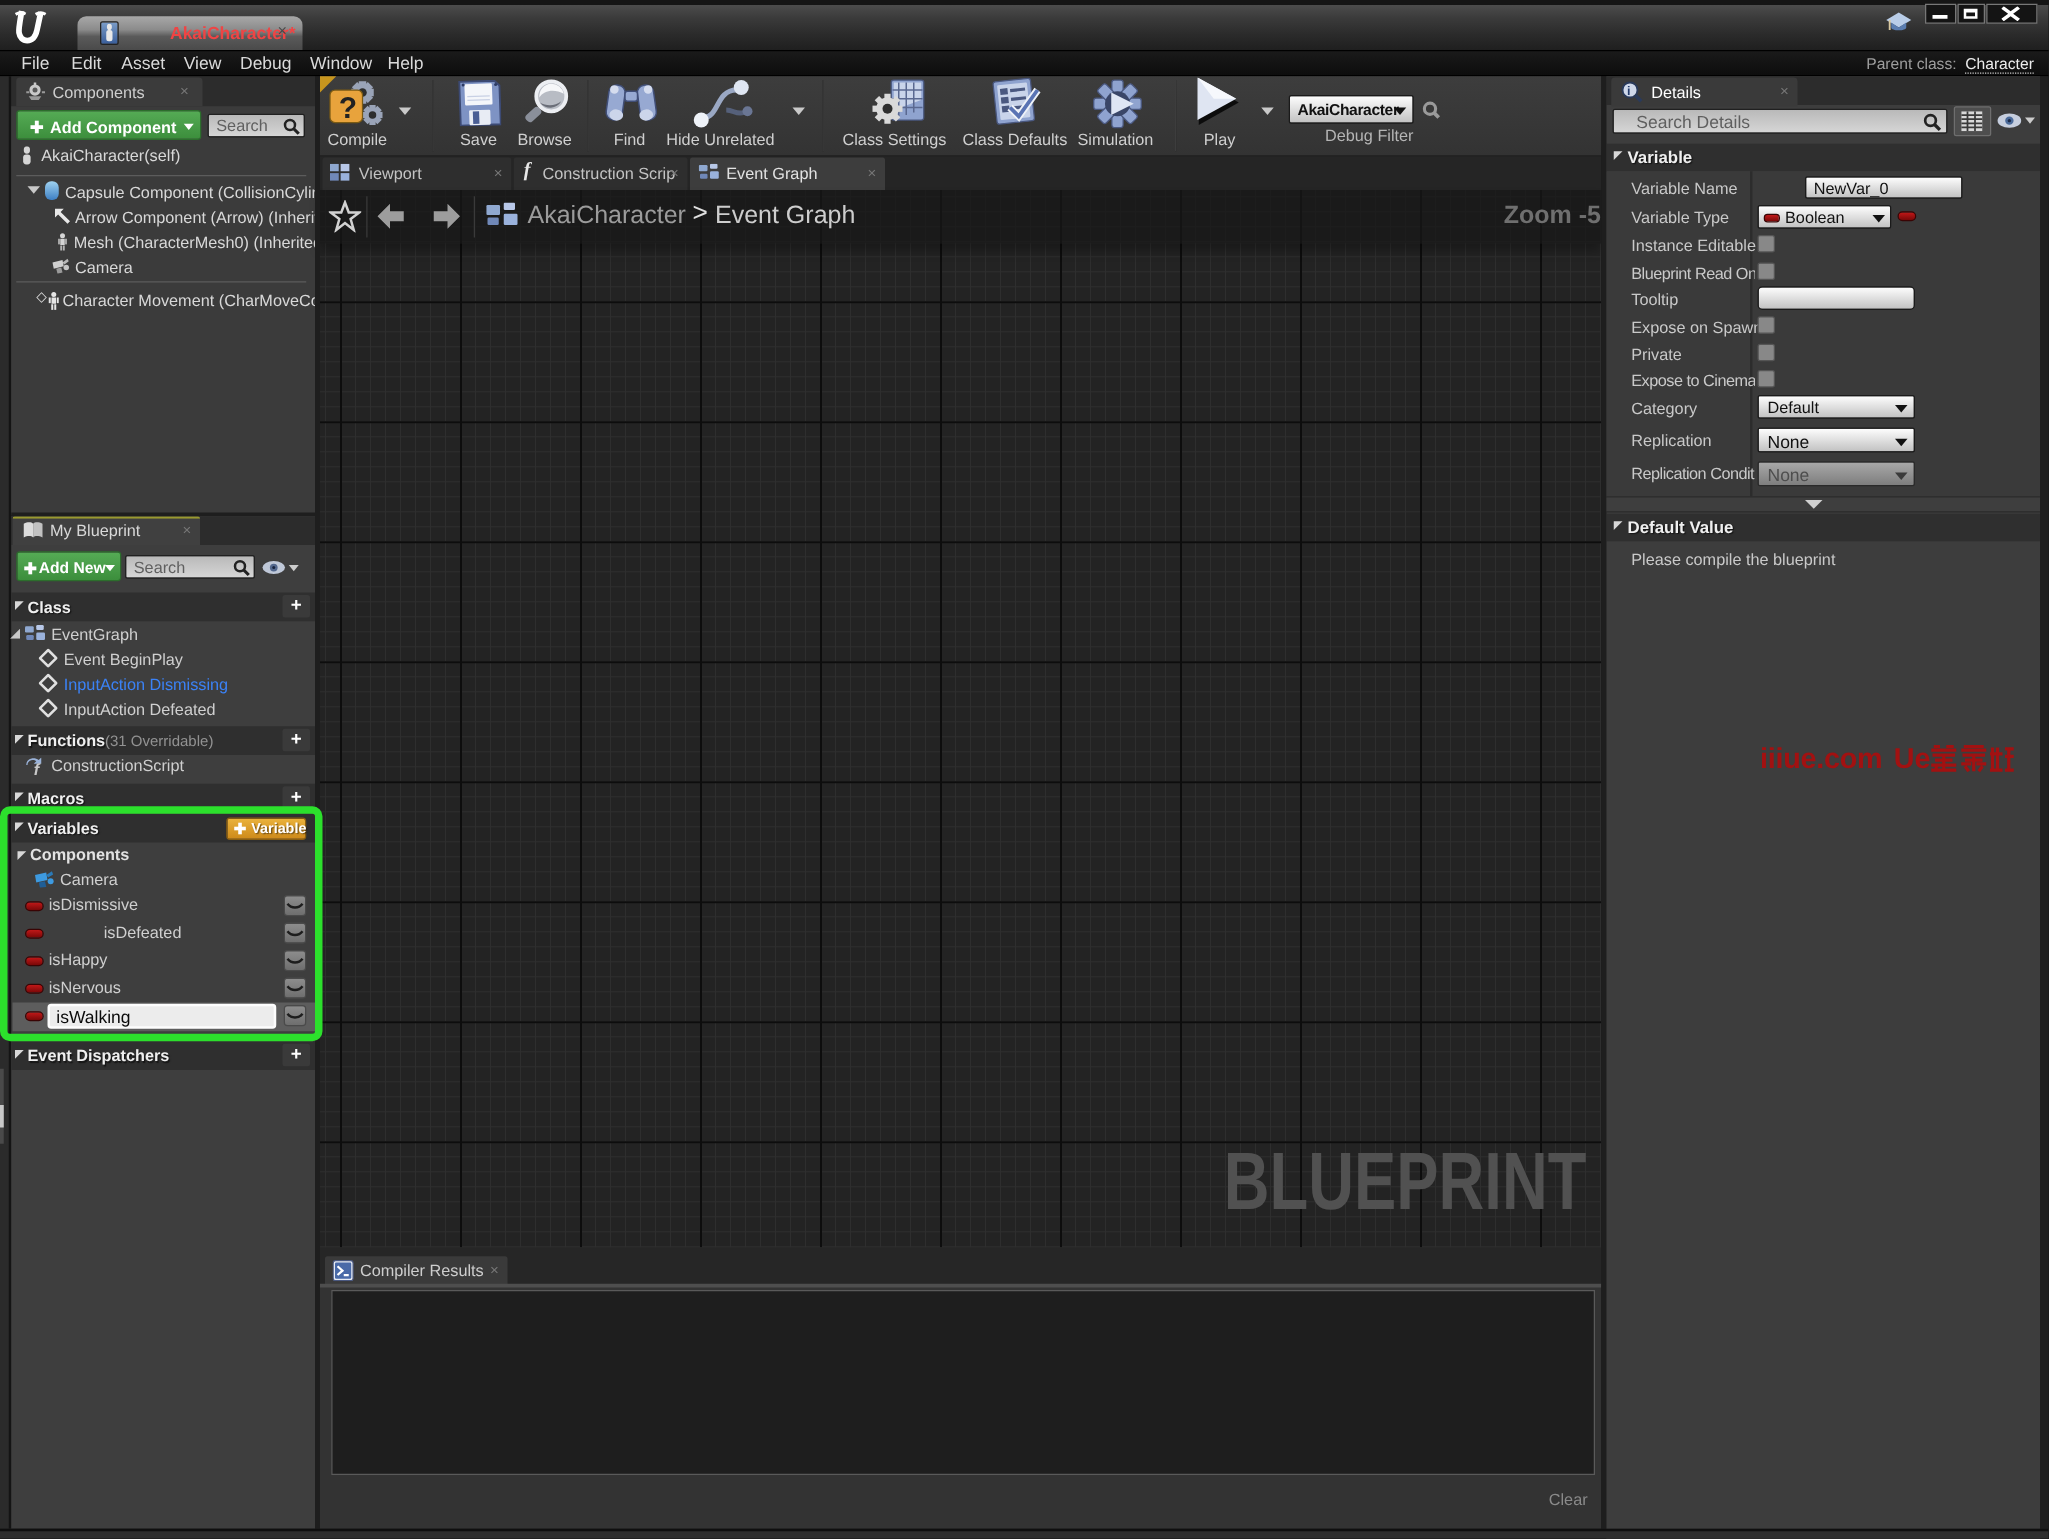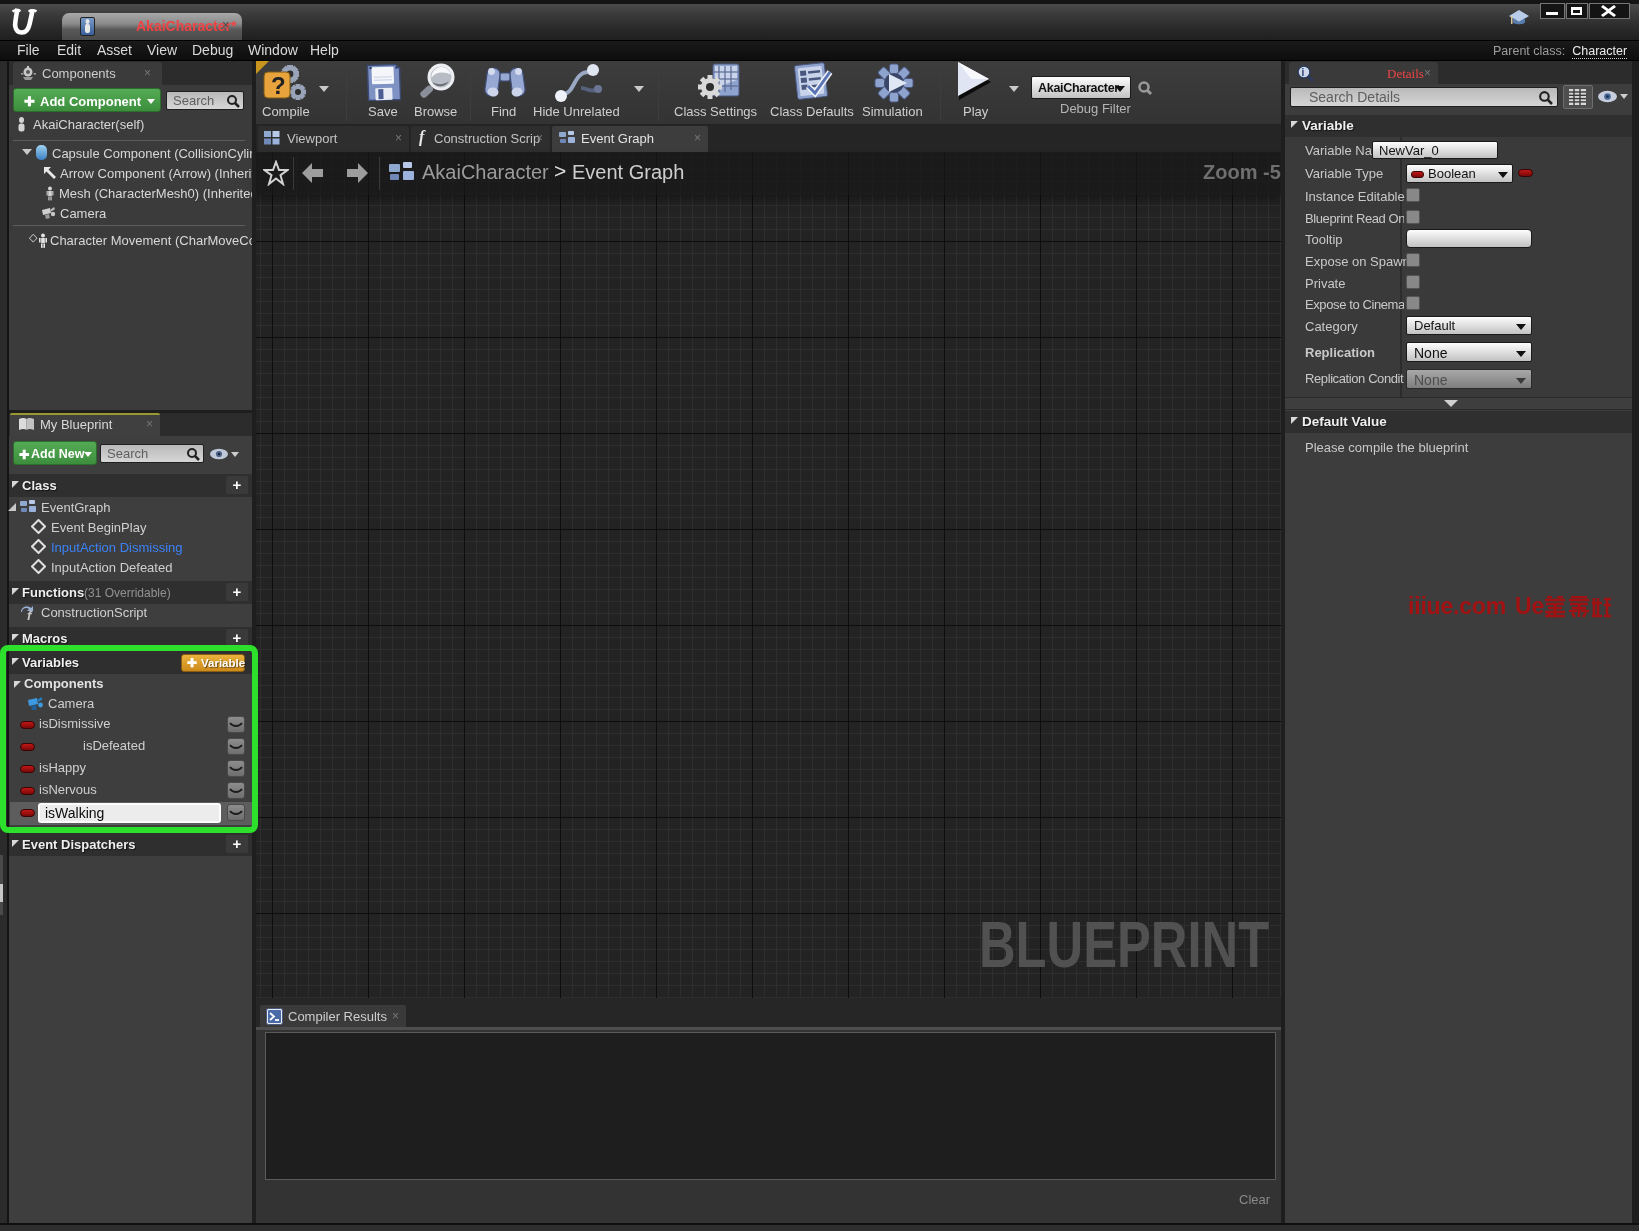--- a/index.html
+++ b/index.html
@@ -493,21 +493,21 @@
 <div id="rightdock">
 
 <div class="abs" style="left:1285px;top:61px;width:347px;height:1170px;background:#3d3d3d;"></div>
 <div class="abs" style="left:1285px;top:61px;width:347px;height:23px;background:#2c2c2c;"></div>
 <div class="abs" style="left:1289px;top:62px;width:149px;height:23px;background:#3a3a3a;border-radius:3px 3px 0 0;"></div>
 <svg class="abs" style="left:1296px;top:64px;" width="19" height="19" viewBox="0 0 19 19">
         <circle cx="8" cy="8" r="6" fill="#cfd8ea" stroke="#2a3a5a" stroke-width="1.5"></circle>
         <line x1="12.5" y1="12.5" x2="17" y2="17" stroke="#2a3a5a" stroke-width="3"></line>
         <text x="5.5" y="12" font-size="10" font-weight="bold" fill="#223a6a" font-family="Liberation Serif,serif">i</text>
       </svg>
-<div class="tx" style="left:1387px;top:66px;font-size:13px;color:#ef4444;font-family:Liberation Serif, serif;">Details</div>
+<div class="tx" style="left:1321px;top:66px;font-size:13px;color:#ffffff;">Details</div>
 <div class="xx" style="left:1424px;top:66px;">×</div>
 <div class="searchbox" style="left:1290px;top:87px;width:268px;height:20px;font-size:14px;">
         <span style="position:absolute;left:6px;top:1px;margin-left:12px;">Search Details</span>
 <svg style="position:absolute;right:4px;top:2px;" width="15" height="15" viewBox="0 0 14 14">
           <circle cx="6" cy="6" r="4" fill="none" stroke="#222" stroke-width="2"></circle>
           <line x1="9" y1="9" x2="13" y2="13" stroke="#222" stroke-width="2.5"></line>
         </svg>
       </div>
 <div class="abs" style="left:1563px;top:85px;width:30px;height:24px;background:#4e4e4e;border:1px solid #6e6e6e;border-radius:2px;">
 <svg style="position:absolute;left:5px;top:3px;" width="17" height="16" viewBox="0 0 17 16">
@@ -529,21 +529,21 @@
       </svg>
 <span class="tri-d abs" style="left:1620px;top:94px;border-top-color:#ccc;border-left-width:4px;border-right-width:4px;border-top-width:5px;"></span>
 
 <div class="abs" style="left:1285px;top:115px;width:347px;height:22px;background:#2f2f2f;"></div>
 <div class="abs" style="left:1291px;top:121px;width:0;height:0;border-top:7px solid #d8d8d8;border-right:7px solid transparent;"></div>
 <div class="tx hdr" style="left:1302px;top:118px;font-size:13.5px;">Variable</div>
 
 <div class="abs" style="left:1285px;top:137px;width:347px;height:260px;background:#3a3a3a;"></div>
 <div class="abs" style="left:1400px;top:137px;width:2px;height:260px;background:#2c2c2c;"></div>
 <div class="lbl" style="left:1305px;top:143px;">Variable Name</div>
-<div class="whitebox" style="left:1372px;top:141px;width:126px;height:18px;">
+<div class="whitebox" style="left:1444px;top:141px;width:126px;height:18px;">
         <span style="position:absolute;left:6px;top:1px;font-size:13px;">NewVar_0</span>
       </div>
 <div class="lbl" style="left:1305px;top:166px;">Variable Type</div>
 <div class="whitebox" style="left:1406px;top:164px;width:107px;height:19px;">
 <span style="position:absolute;left:4px;top:6px;width:13px;height:7px;background:linear-gradient(#c01818,#7a0808);border:1px solid #3a0404;border-radius:3px;"></span>
 <span style="position:absolute;left:21px;top:1px;font-size:13px;">Boolean</span>
 <span class="tri-d" style="position:absolute;right:4px;top:7px;border-left-width:5px;border-right-width:5px;border-top-width:6px;"></span>
 </div>
 <div class="abs" style="left:1518px;top:169px;width:15px;height:8px;background:linear-gradient(#c01818,#7a0808);border:1px solid #3a0404;border-radius:4px;"></div>
 <div class="lbl" style="left:1305px;top:189px;">Instance Editable</div>
@@ -556,21 +556,21 @@
 <div class="cb" style="left:1406px;top:253px;"></div>
 <div class="lbl" style="left:1305px;top:276px;">Private</div>
 <div class="cb" style="left:1406px;top:275px;"></div>
 <div class="lbl" style="left:1305px;top:297px;width:99px;overflow:hidden;letter-spacing:-.4px;">Expose to Cinematic</div>
 <div class="cb" style="left:1406px;top:296px;"></div>
 <div class="lbl" style="left:1305px;top:319px;">Category</div>
 <div class="whitebox" style="left:1406px;top:316px;width:126px;height:19px;">
 <span style="position:absolute;left:7px;top:1px;font-size:13px;">Default</span>
 <span class="tri-d" style="position:absolute;right:5px;top:7px;border-left-width:5px;border-right-width:5px;border-top-width:6px;"></span>
 </div>
-<div class="lbl" style="left:1305px;top:345px;font-weight:bold;">Replication</div>
+<div class="lbl" style="left:1305px;top:345px;">Replication</div>
 <div class="whitebox" style="left:1406px;top:342px;width:126px;height:20px;">
 <span style="position:absolute;left:7px;top:2px;font-size:14px;">None</span>
 <span class="tri-d" style="position:absolute;right:5px;top:8px;border-left-width:5px;border-right-width:5px;border-top-width:6px;"></span>
 </div>
 <div class="lbl" style="left:1305px;top:371px;width:99px;overflow:hidden;letter-spacing:-.4px;">Replication Conditio</div>
 <div class="abs" style="left:1406px;top:369px;width:126px;height:20px;background:linear-gradient(#a8a8a8,#7e7e7e);border:1px solid #2a2a2a;border-radius:2px;">
 <span style="position:absolute;left:7px;top:2px;font-size:14px;color:#4e4e4e;">None</span>
 <span class="tri-d" style="position:absolute;right:5px;top:8px;border-left-width:5px;border-right-width:5px;border-top-width:6px;border-top-color:#3a3a3a;"></span>
 </div>
 

